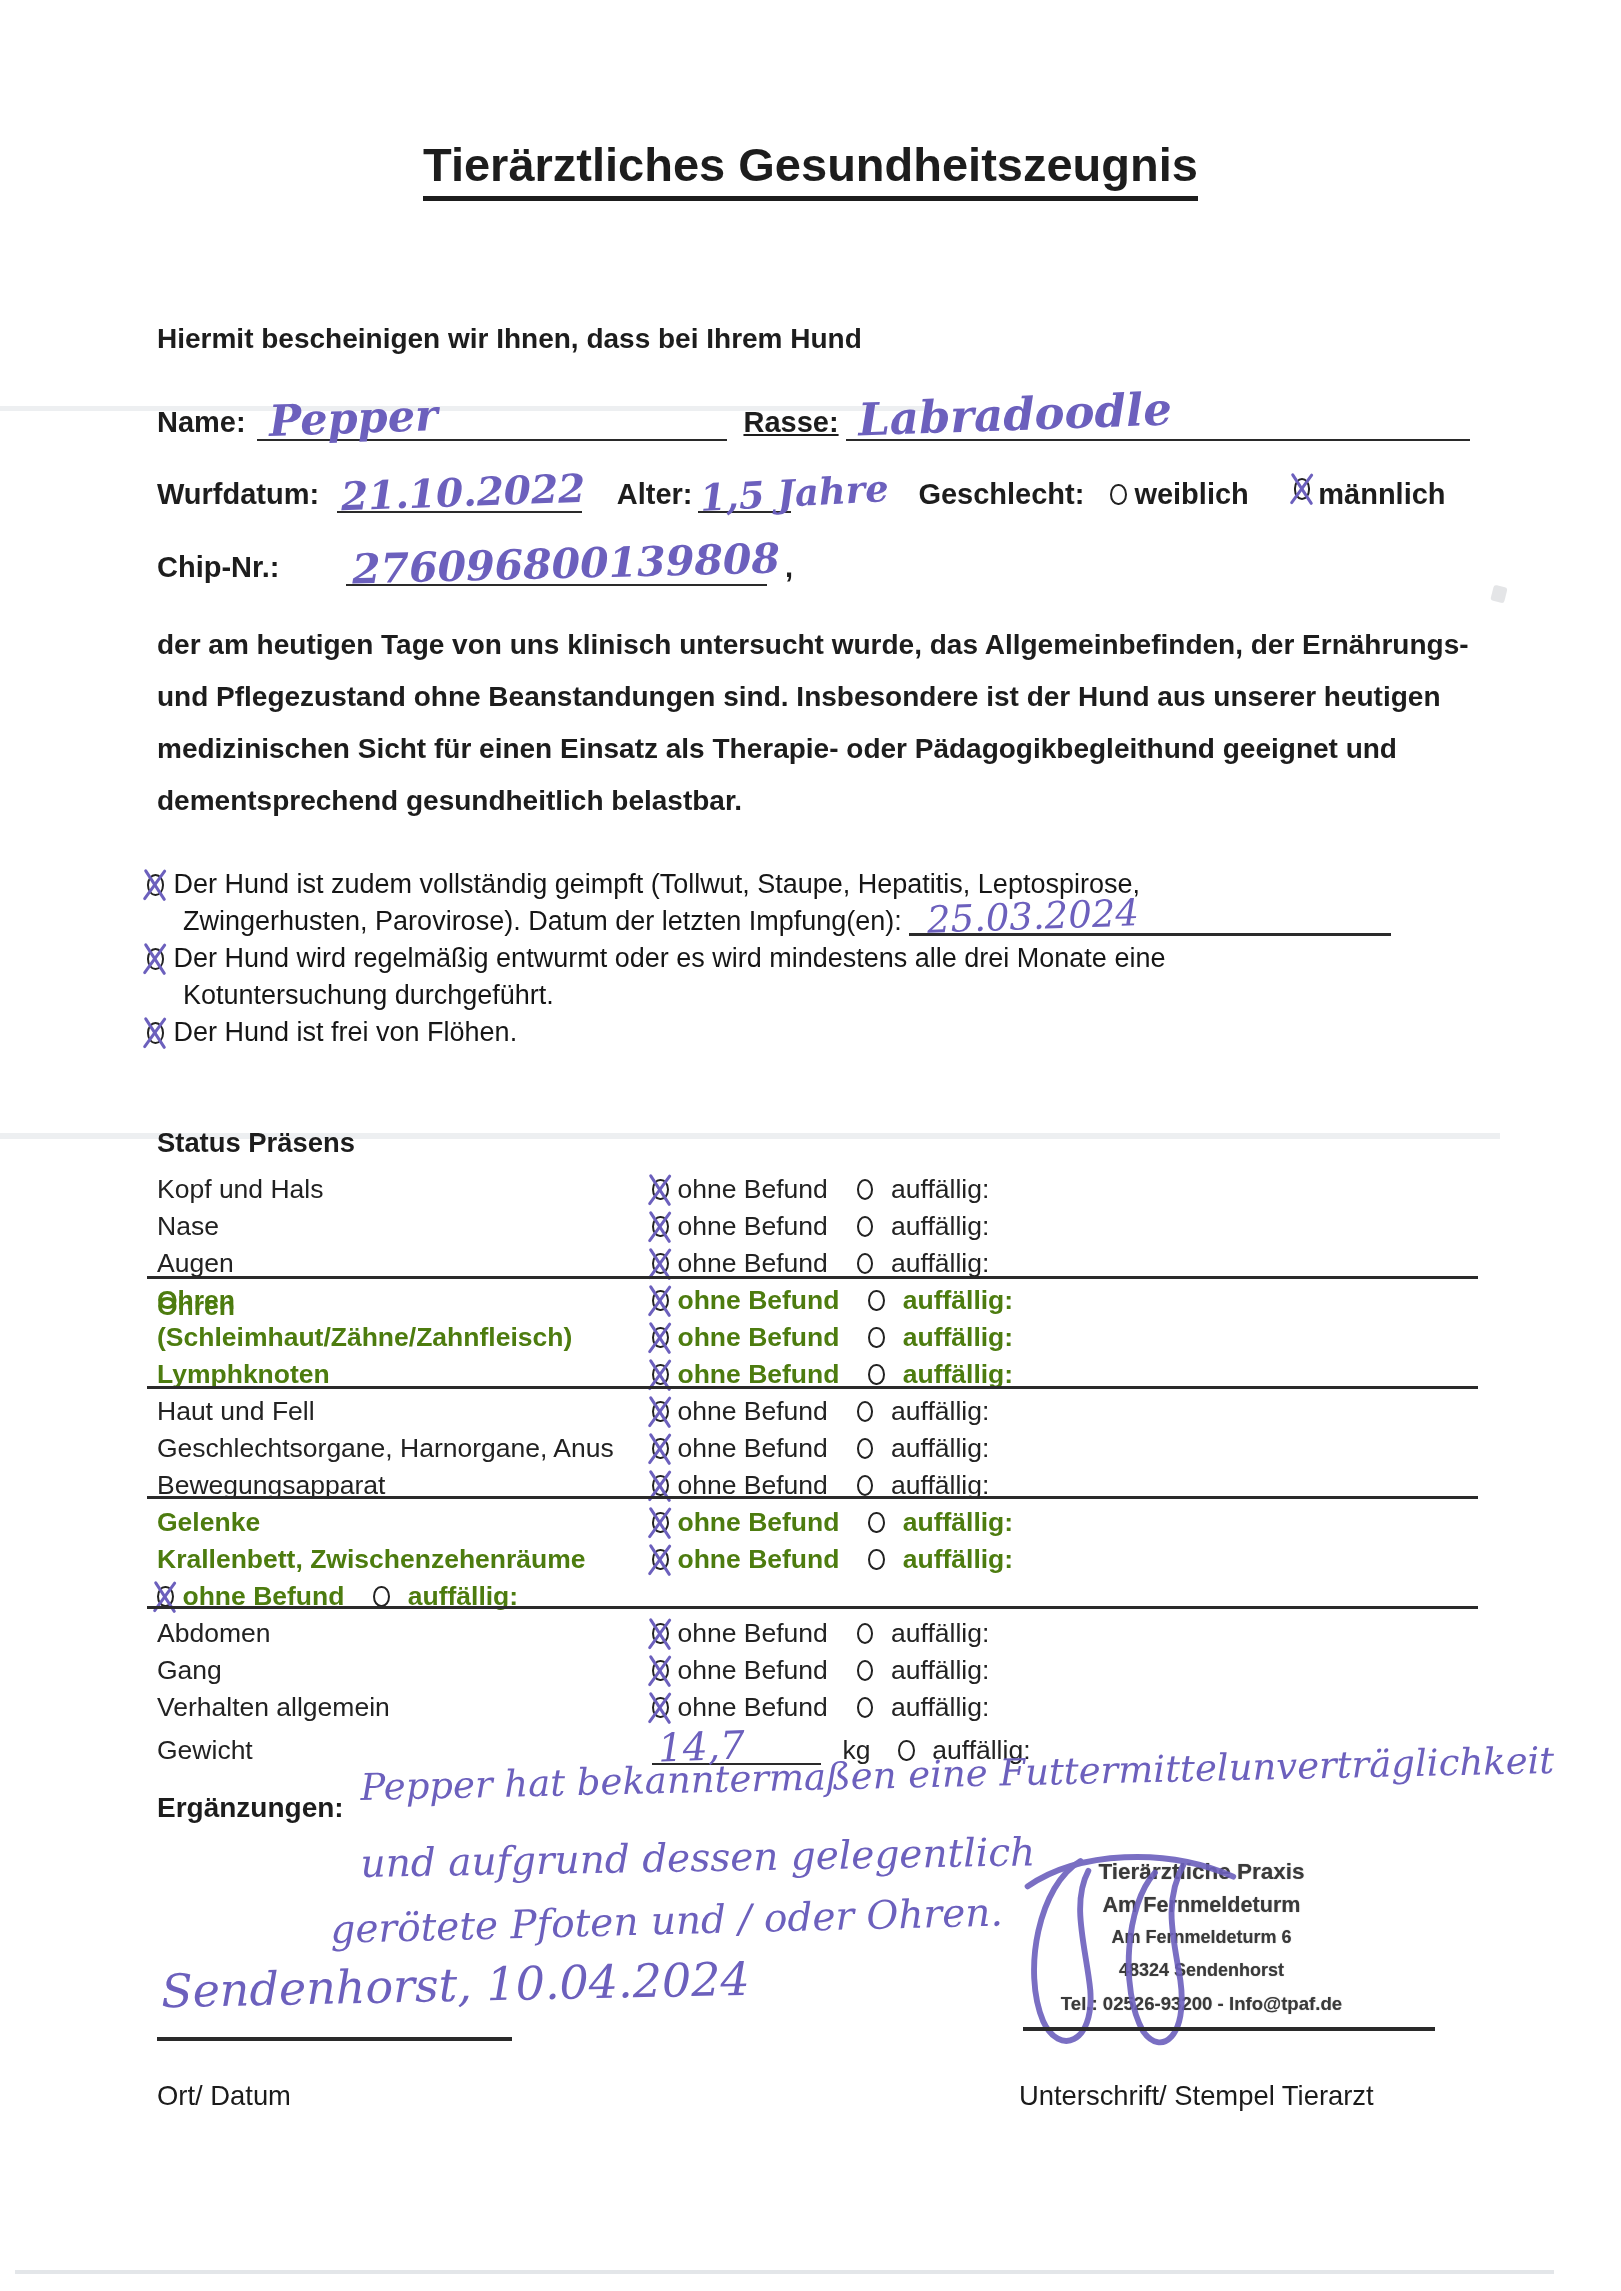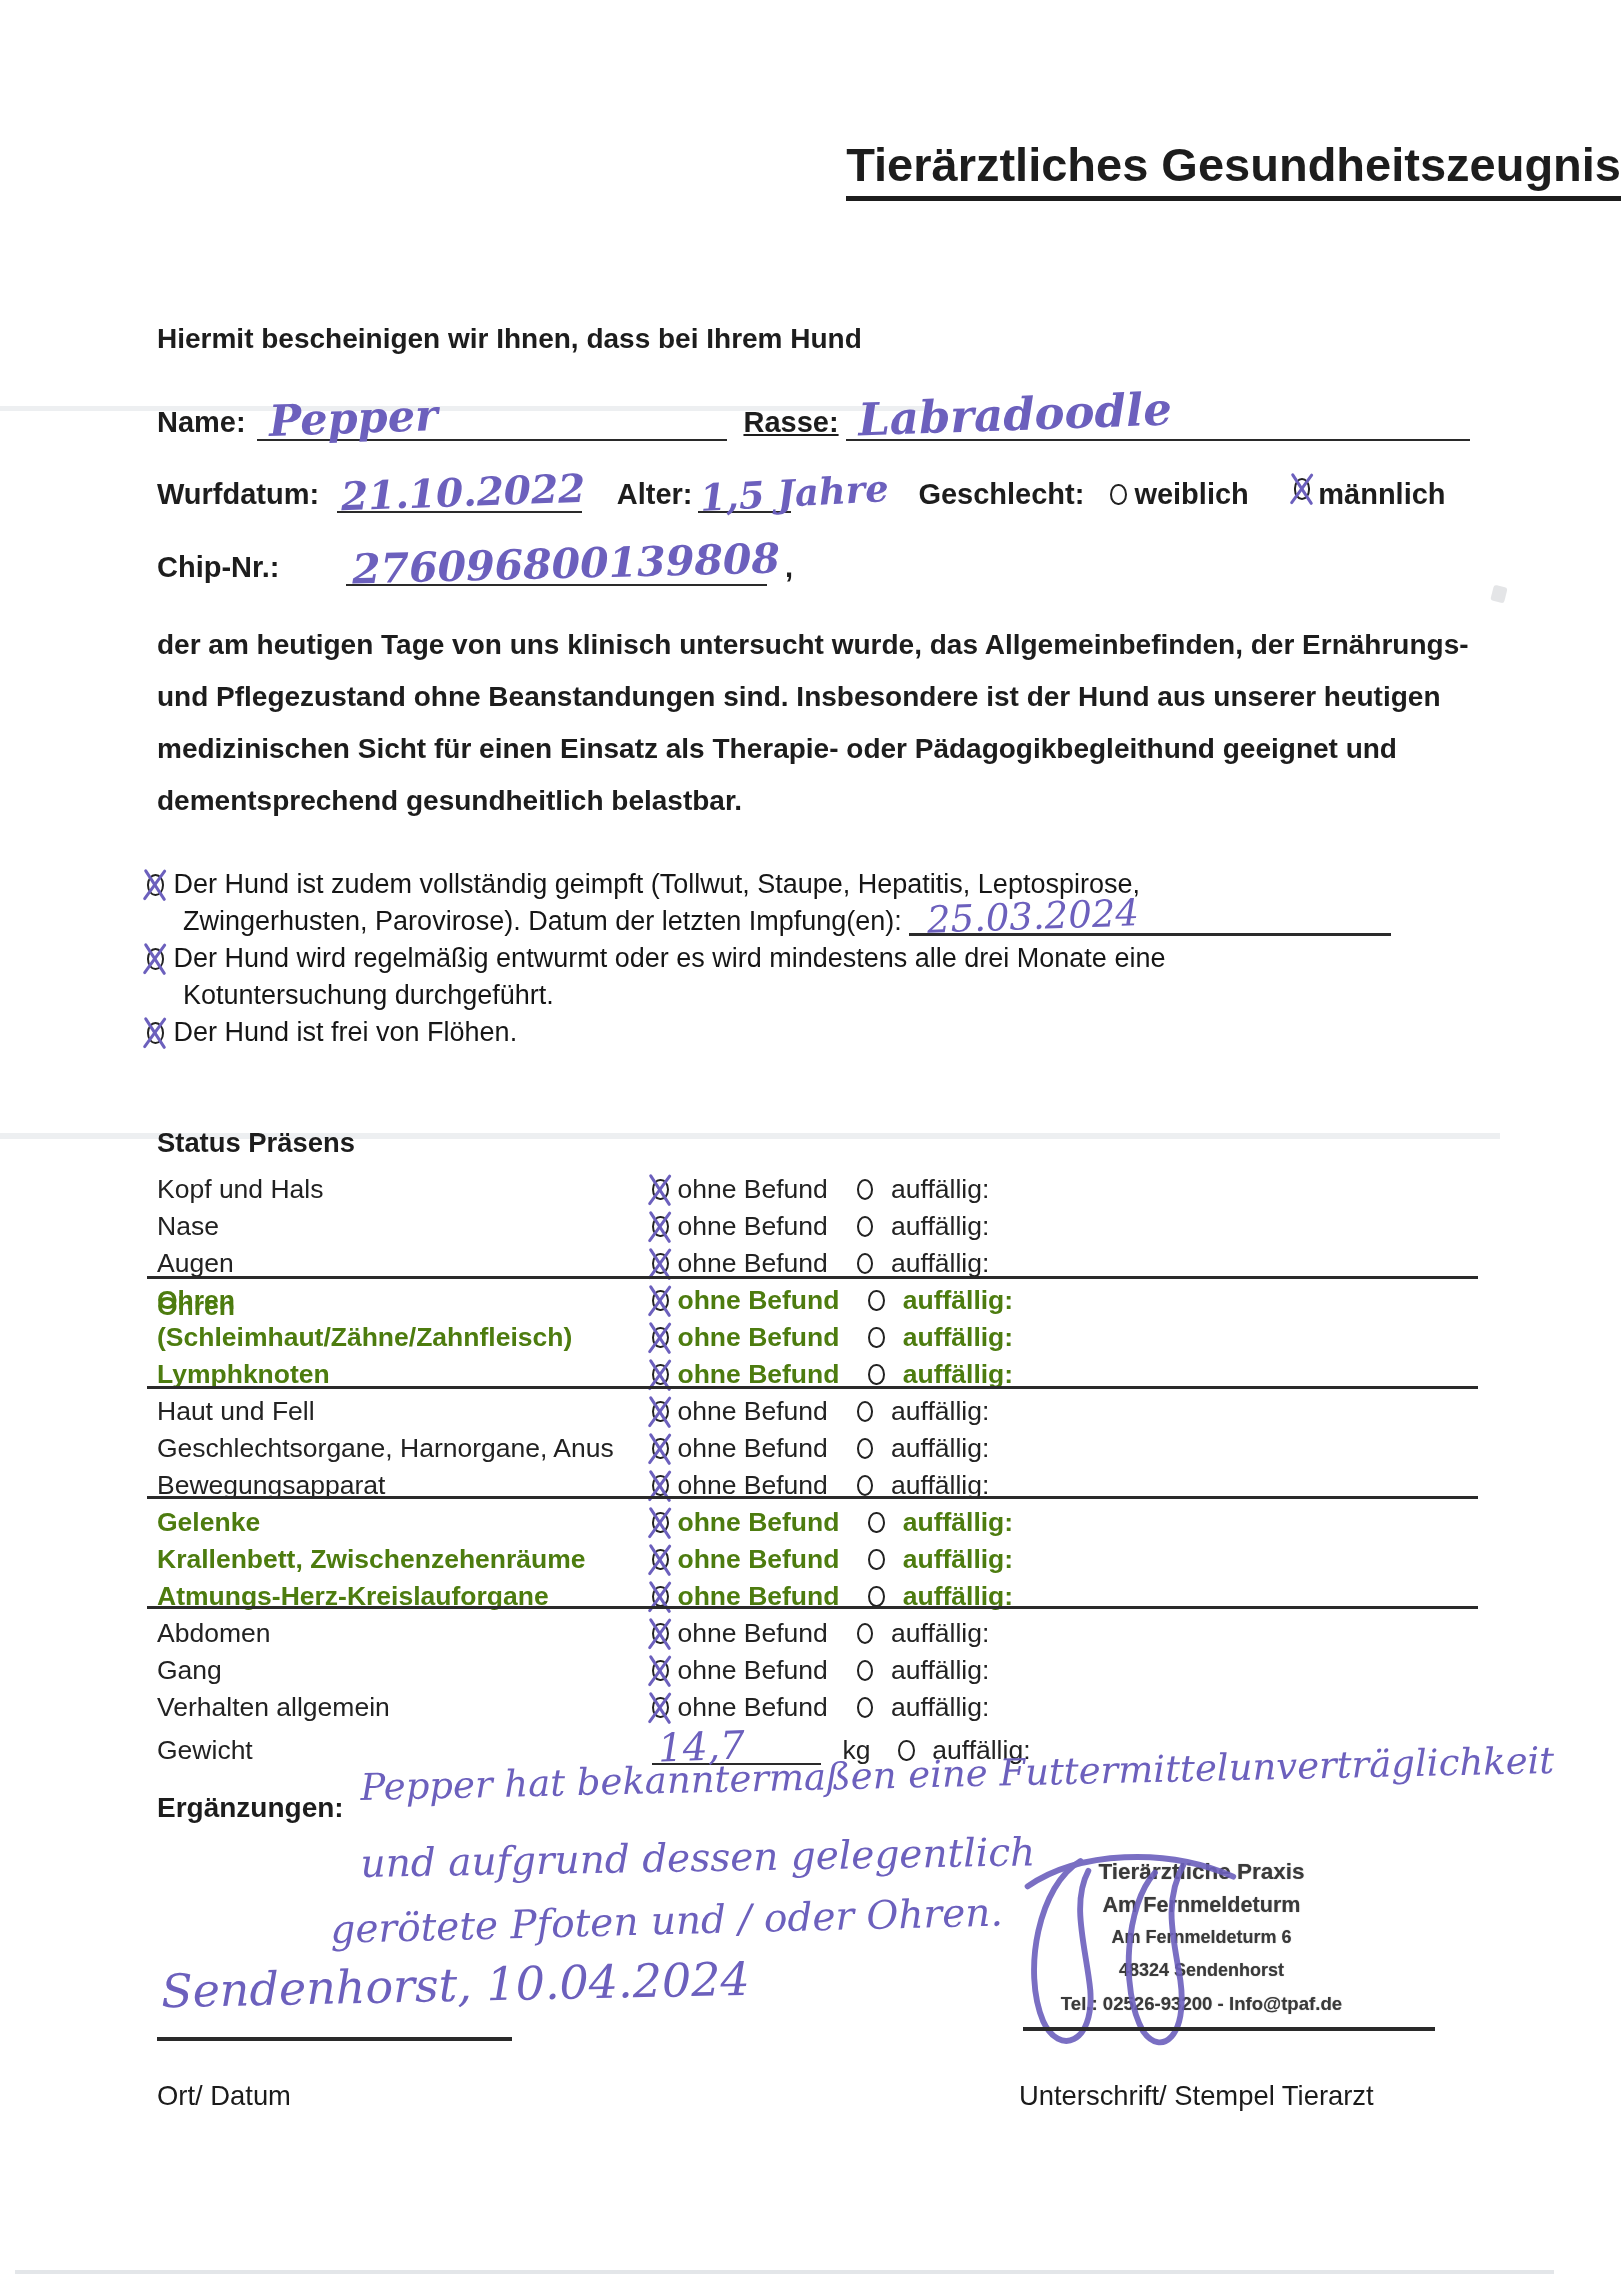--- a/index.html
+++ b/index.html
@@ -5,21 +5,21 @@
   :root { --ink:#6c60bd; --stamp:#3a3a3a; }
   * { box-sizing:border-box; }
   html,body { margin:0; padding:0; background:#fff; }
   .page {
     position:relative; width:1621px; height:2292px; background:#ffffff;
     font-family:"Liberation Sans","DejaVu Sans",sans-serif; color:#1d1d1d; overflow:hidden;
   }
   .abs { position:absolute; }
 
   
-  .title { left:0; right:0; top:137px; text-align:right; font-size:47px; font-weight:bold; }
+  .title { left:0; right:0; top:137px; text-align:center; font-size:47px; font-weight:bold; }
   .title span { border-bottom:5.9px solid #1d1d1d; padding-bottom:4.9px; }
 
   .intro { left:157px; top:323px; font-size:28px; font-weight:bold; }
 
   
   .fill { position:relative; border-bottom:2.9px solid #2a2a2a; height:41px; flex:none; }
   .hw {
     font-family:"DejaVu Serif","Liberation Serif",serif; font-style:italic;
     color:var(--ink); white-space:nowrap; display:inline-block;
   }
@@ -245,21 +245,20 @@
     <div class="srow b">
       <span class="slab">Krallenbett, Zwischenzehenräume</span>
       <span class="sbef">
           <span class="o checked"></span>
           <span>ohne Befund</span>
           <span class="o o2"></span>
           <span style="margin-left:8.8px;">auffällig:</span>
         </span>
     </div>
     <div class="srow b">
-      <span class="slab">Atmungs-Herz-Kreislauforgane</span>
       <span class="sbef">
           <span class="o checked"></span>
           <span>ohne Befund</span>
           <span class="o o2"></span>
           <span style="margin-left:8.8px;">auffällig:</span>
         </span>
     </div>
     <div class="srow">
       <span class="slab">Abdomen</span>
       <span class="sbef">

